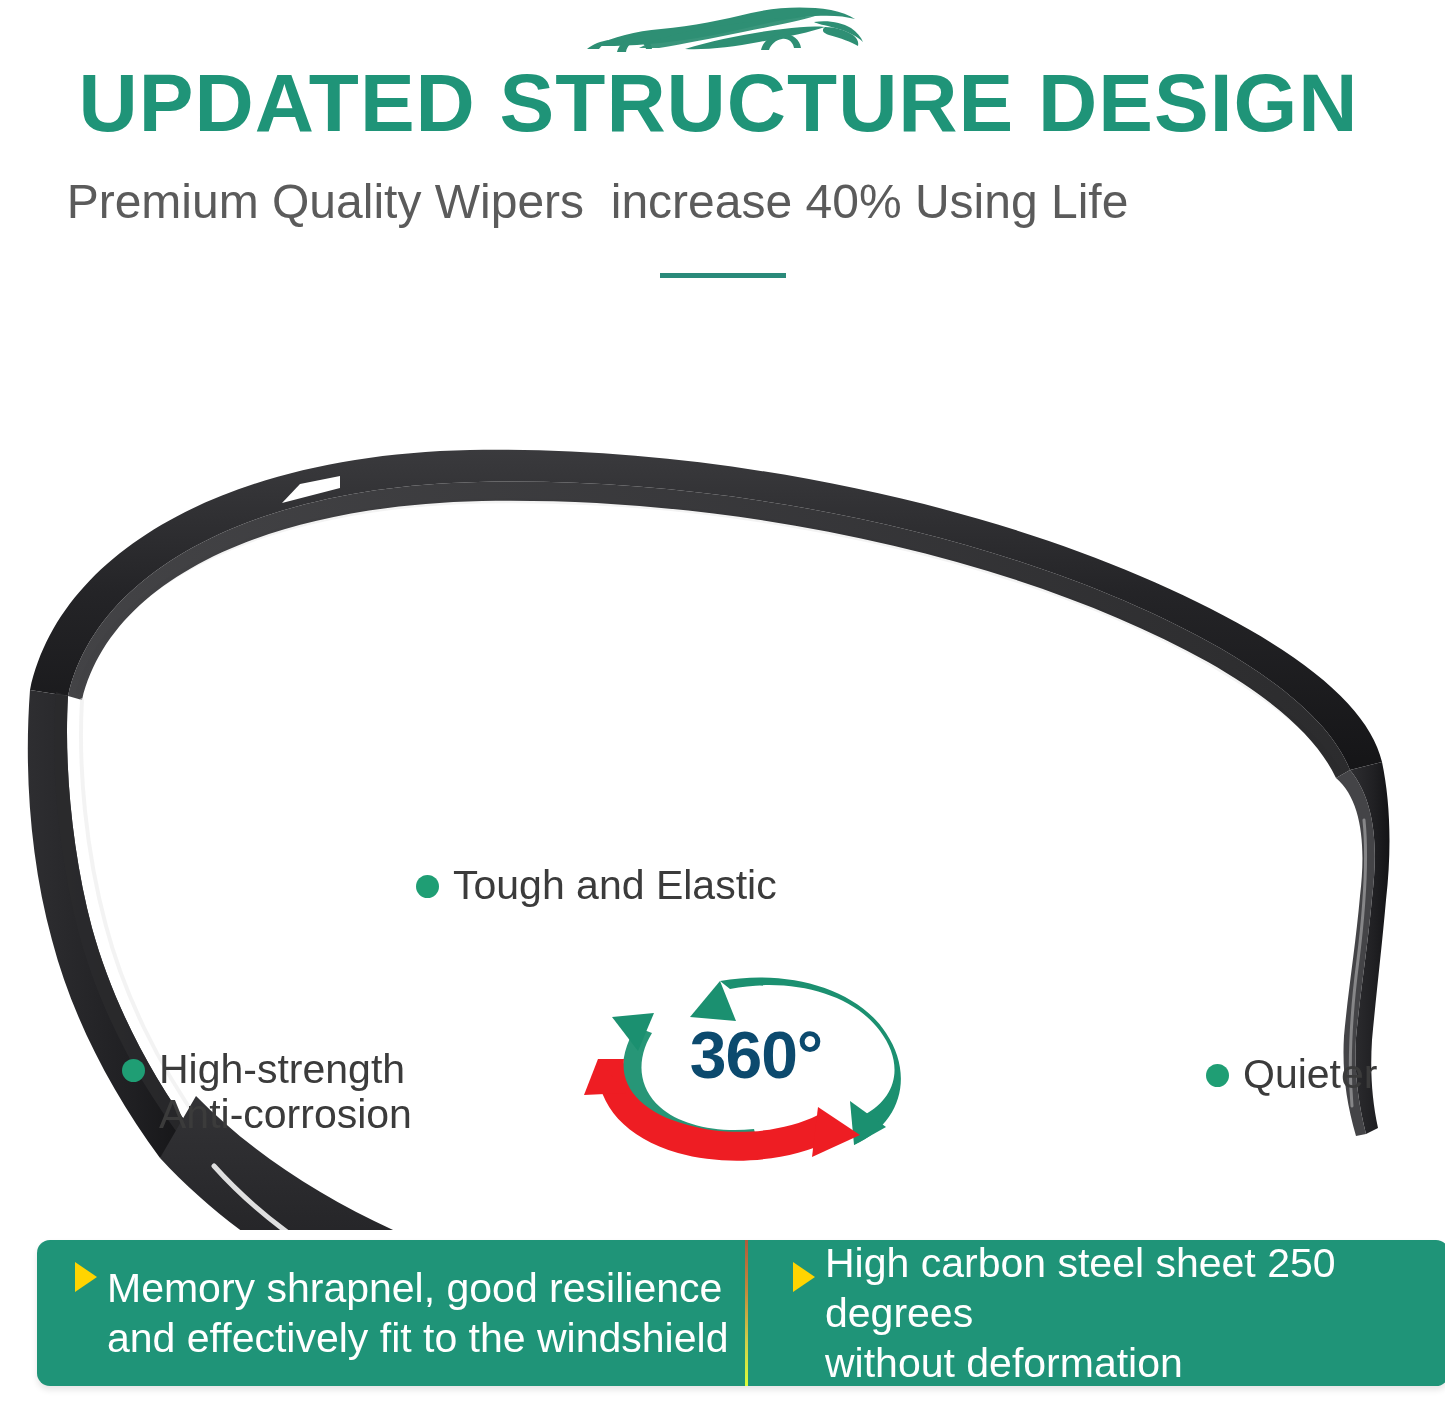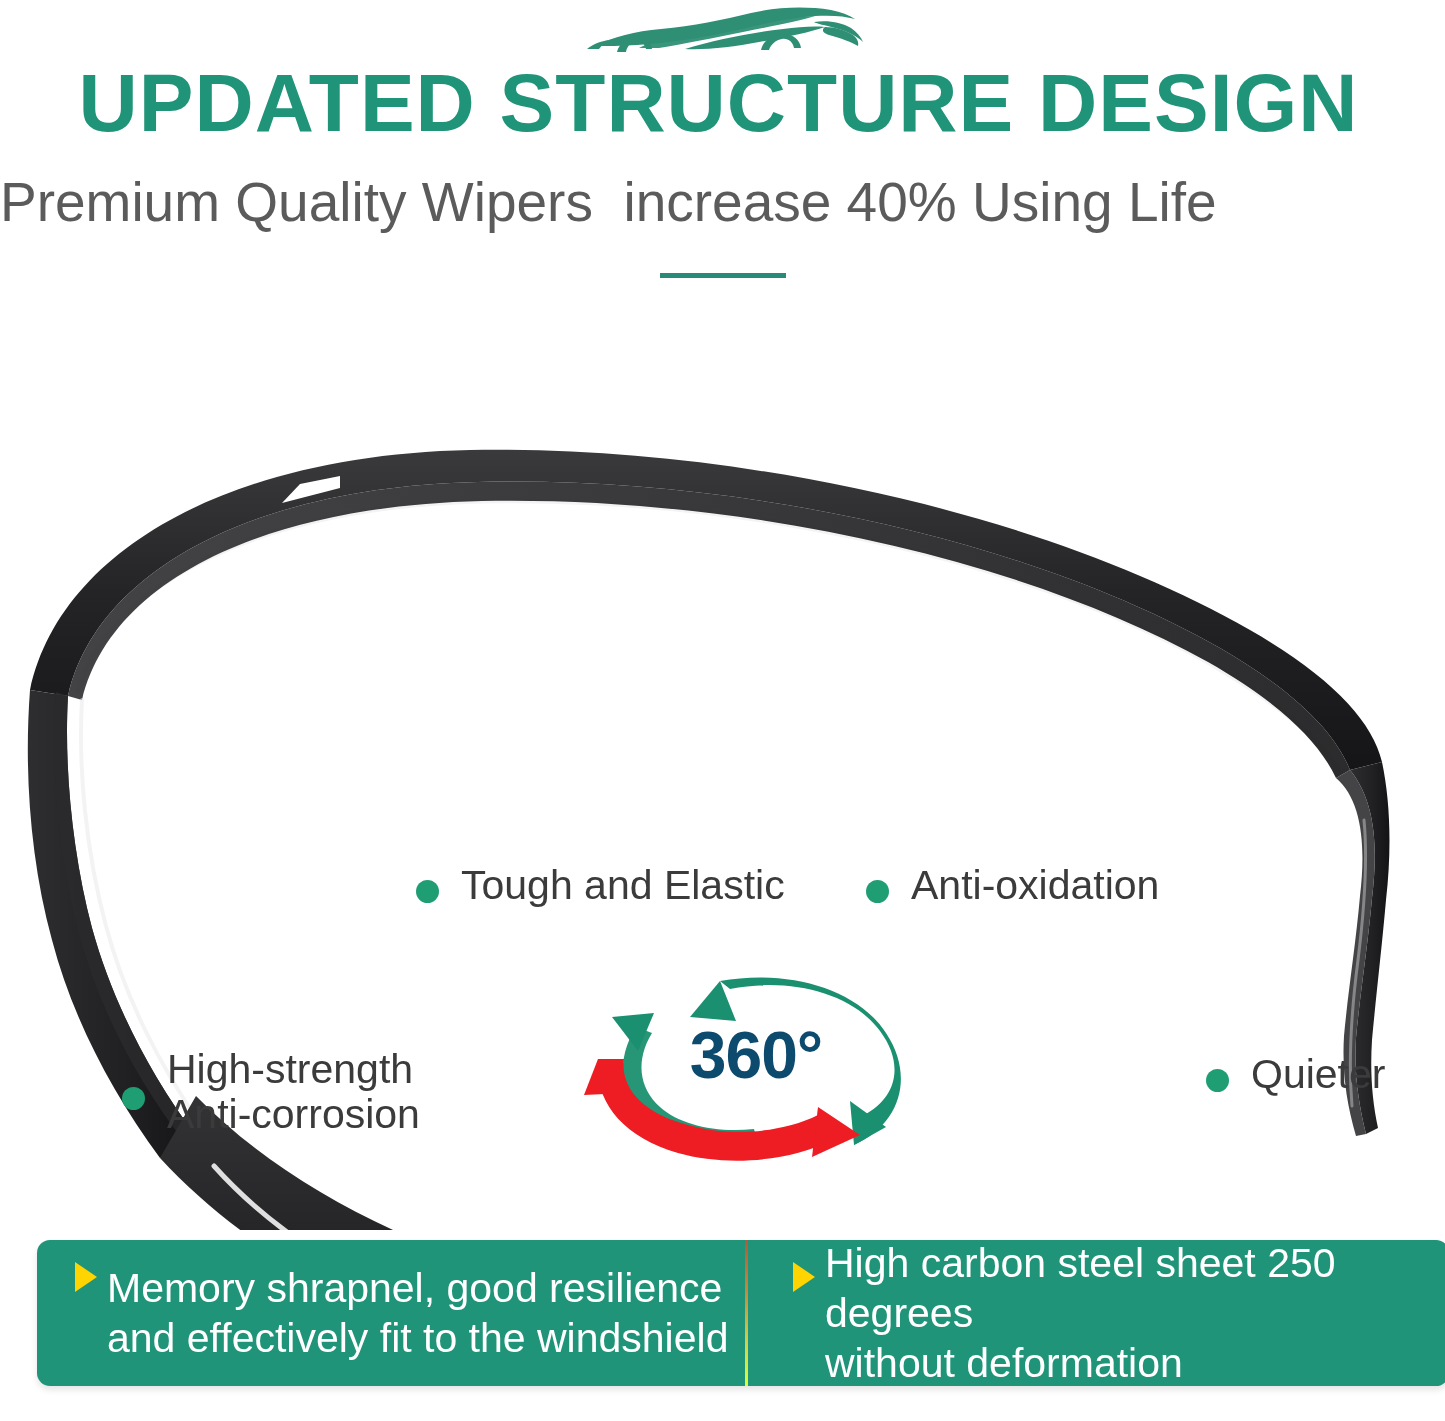--- a/index.html
+++ b/index.html
@@ -47,21 +47,21 @@
     white-space: nowrap;
   }
   #subtitle {
     position: absolute;
     left: 0;
     top: 172px;
     width: 1195px;
     text-align: center;
     color: #5b5b5b;
     font-family: "Liberation Sans Narrow", "Liberation Sans", sans-serif;
-    font-size: 55px;
+    font-size: 48px;
     line-height: 60px;
     font-weight: 400;
     white-space: pre;
   }
   #title-rule {
     position: absolute;
     left: 660px;
     top: 273px;
     width: 126px;
     height: 5px;
@@ -80,22 +80,22 @@
     position: absolute;
     left: 0; top: 0;
     width: 1445px;
     height: 930px;
   }
 
   
   .feature {
     position: absolute;
     display: flex;
-    align-items: center;
-    gap: 22px;
+    align-items: flex-start;
+    gap: 14px;
     white-space: pre-line;
   }
   .feature .dot {
     flex: 0 0 auto;
     width: 23px;
     height: 23px;
     border-radius: 50%;
     background: #1f9e74;
     margin-top: 12px;
   }
@@ -327,24 +327,20 @@
              C 1352 706, 1348 760, 1352 806" fill="none" stroke="#d8d8d8" stroke-width="3" stroke-linecap="round" opacity="0.45"></path>
 
     <ellipse cx="600" cy="1090" rx="360" ry="14" fill="#000000" opacity="0.04"></ellipse>
   </svg>
 
   <div class="feature" id="feature-tough">
     <span class="dot"></span>
     <span class="flabel">Tough and Elastic</span>
   </div>
 
-  <div class="feature" id="feature-anti">
-    <span class="dot"></span>
-    <span class="flabel">Anti-oxidation</span>
-  </div>
 
   <div class="feature" id="feature-high">
     <span class="dot"></span>
     <span class="flabel">High-strength
 Anti-corrosion</span>
   </div>
 
   <div class="feature" id="feature-quiet">
     <span class="dot"></span>
     <span class="flabel">Quieter</span>

